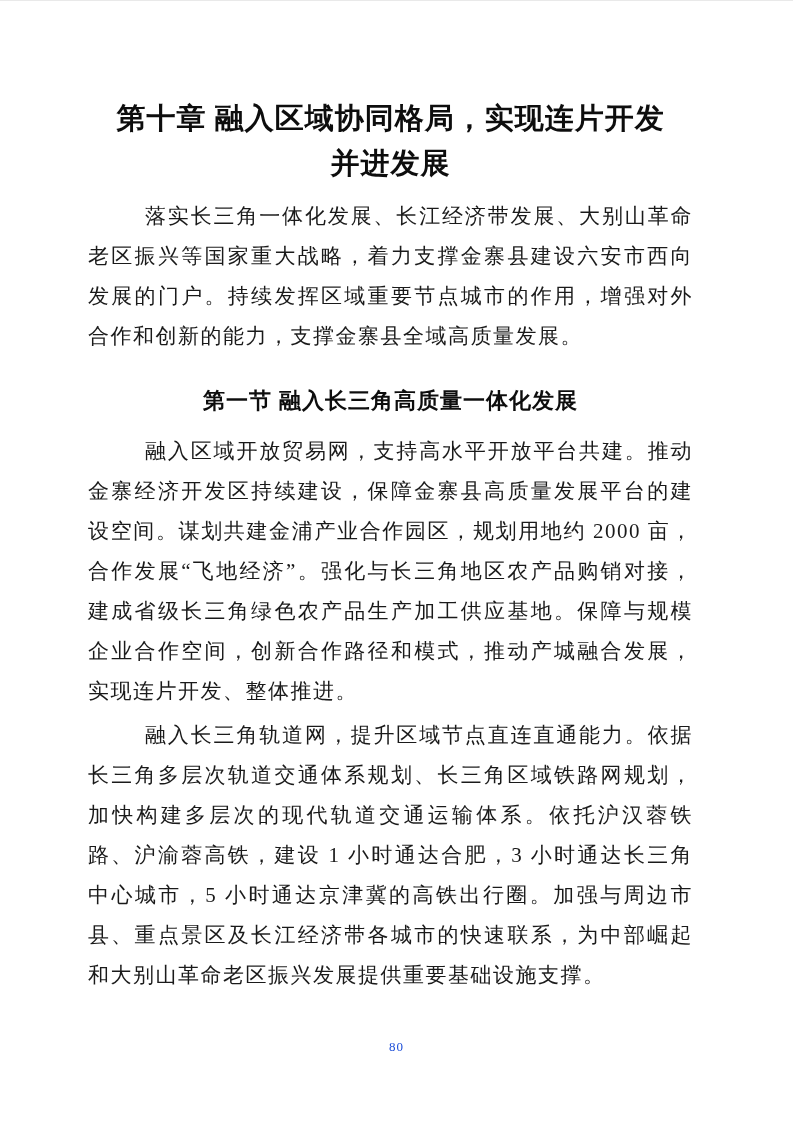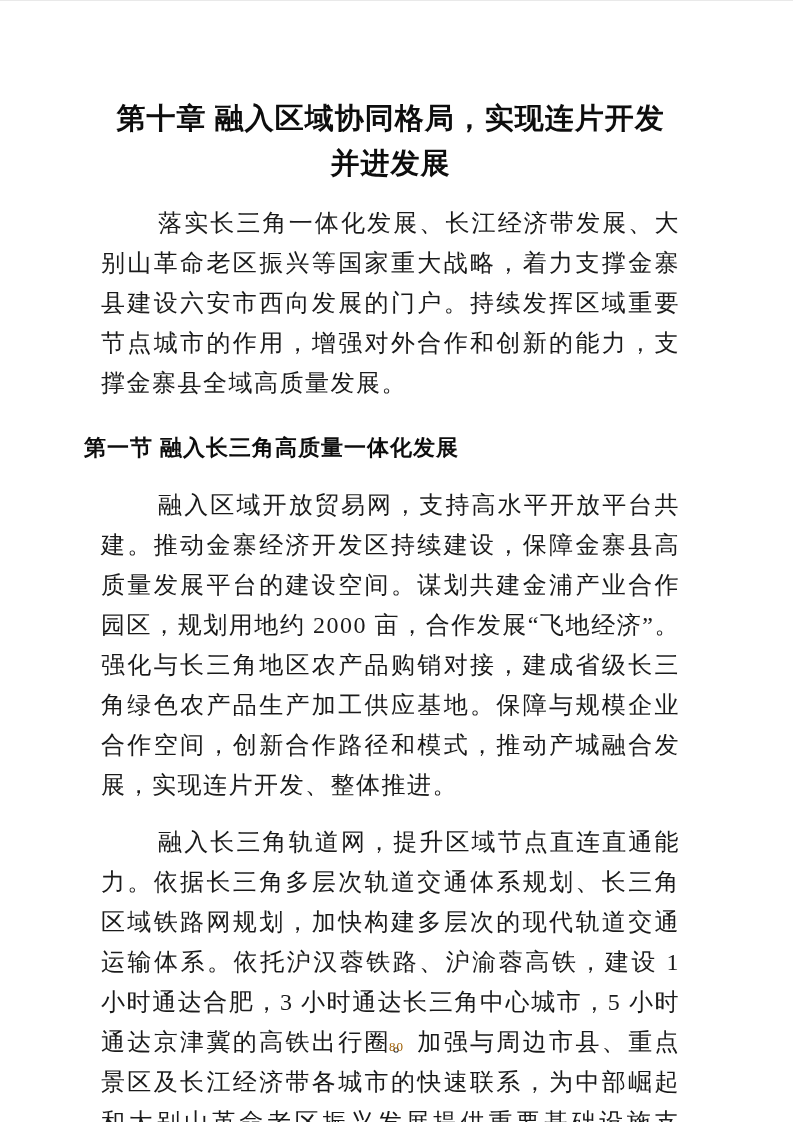--- a/index.html
+++ b/index.html
@@ -27,49 +27,49 @@
     margin: 0 0 10px 0;
     font-family: "Liberation Serif", "DejaVu Serif", serif;
     font-weight: 700;
     font-size: 29px;
     line-height: 45px;
     letter-spacing: 1px;
     text-align: center;
     color: #0d0d0d;
   }
   .body-para {
-    margin: 17px;
+    margin: 4px;
     font-family: "Liberation Serif", "DejaVu Serif", serif;
-    font-size: 24px;
+    font-size: 21px;
     line-height: 40px;
     letter-spacing: 1.5px;
     text-align: justify;
     text-indent: 57px;
     color: #1a1a1a;
   }
   .section-heading {
     margin: 25px 0 10px 0;
     font-family: "Liberation Sans", "DejaVu Sans", sans-serif;
     font-weight: 700;
     font-size: 22px;
     line-height: 40px;
     letter-spacing: 1px;
-    text-align: left;
+    text-align: center;
     color: #0d0d0d;
   }
   .page-number {
     position: absolute;
     left: 0;
     top: 1038px;
     width: 100%;
     text-align: center;
     font-family: "Liberation Serif", "DejaVu Serif", serif;
     font-size: 13px;
     letter-spacing: 1px;
-    color: #a16207;
+    color: #1d4ed8;
   }
 </style>
 </head>
 <body>
 
 <div class="page">
   <div class="content">
 
     <h1 class="chapter-title">
       <span>第十章 融入区域协同格局，实现连片开发</span><br>

